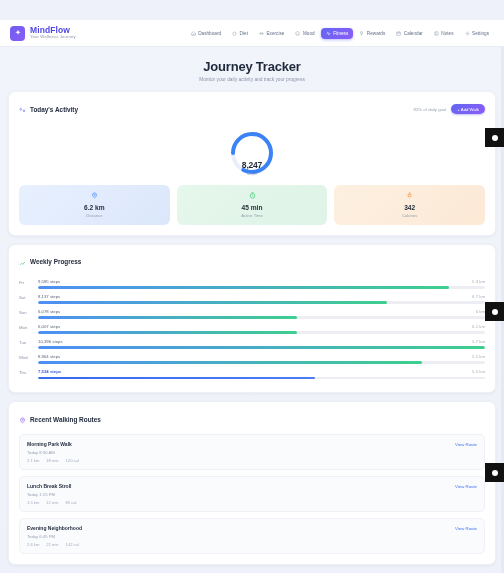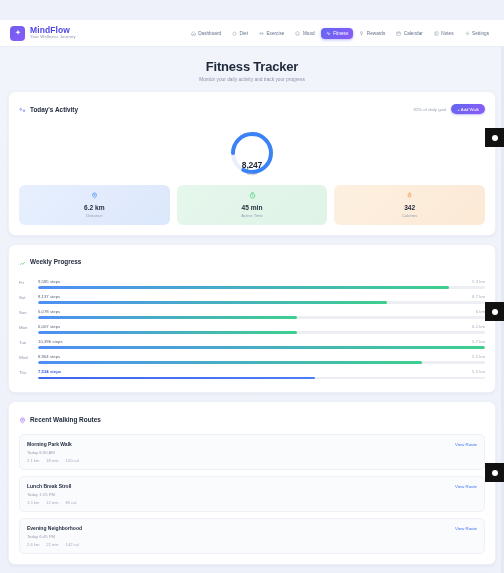--- a/index.html
+++ b/index.html
@@ -194,21 +194,21 @@
         <span class="ic"><svg width="5" height="5" viewBox="0 0 24 24" fill="none" stroke="currentColor" stroke-width="2">
               <circle cx="12" cy="12" r="3.2"></circle>
               <path d="M12 2v3M12 19v3M2 12h3M19 12h3M5 5l2 2M17 17l2 2M19 5l-2 2M7 17l-2 2"></path>
             </svg></span>
         <span>Settings</span>
       </div>
     </div>
   </div>
 
   <div class="heading">
-    <h1>Fitness Tracker</h1>
+    <h1>Journey Tracker</h1>
     <p>Monitor your daily activity and track your progress</p>
   </div>
 
   <div class="card">
     <div class="card-head">
       <span>
         <svg width="7" height="7" viewBox="0 0 24 24" fill="none" stroke="#6366f1" stroke-width="2">
             <path d="M6 4c1.7 0 2.5 1.6 2.5 3.6S7.8 12 6 12s-2.5-2-2.5-4S4.3 4 6 4zM17 9c1.7 0 2.5 1.6 2.5 3.6S18.8 17 17 17s-2.5-2-2.5-4S15.3 9 17 9z"></path>
           </svg>
       </span>

